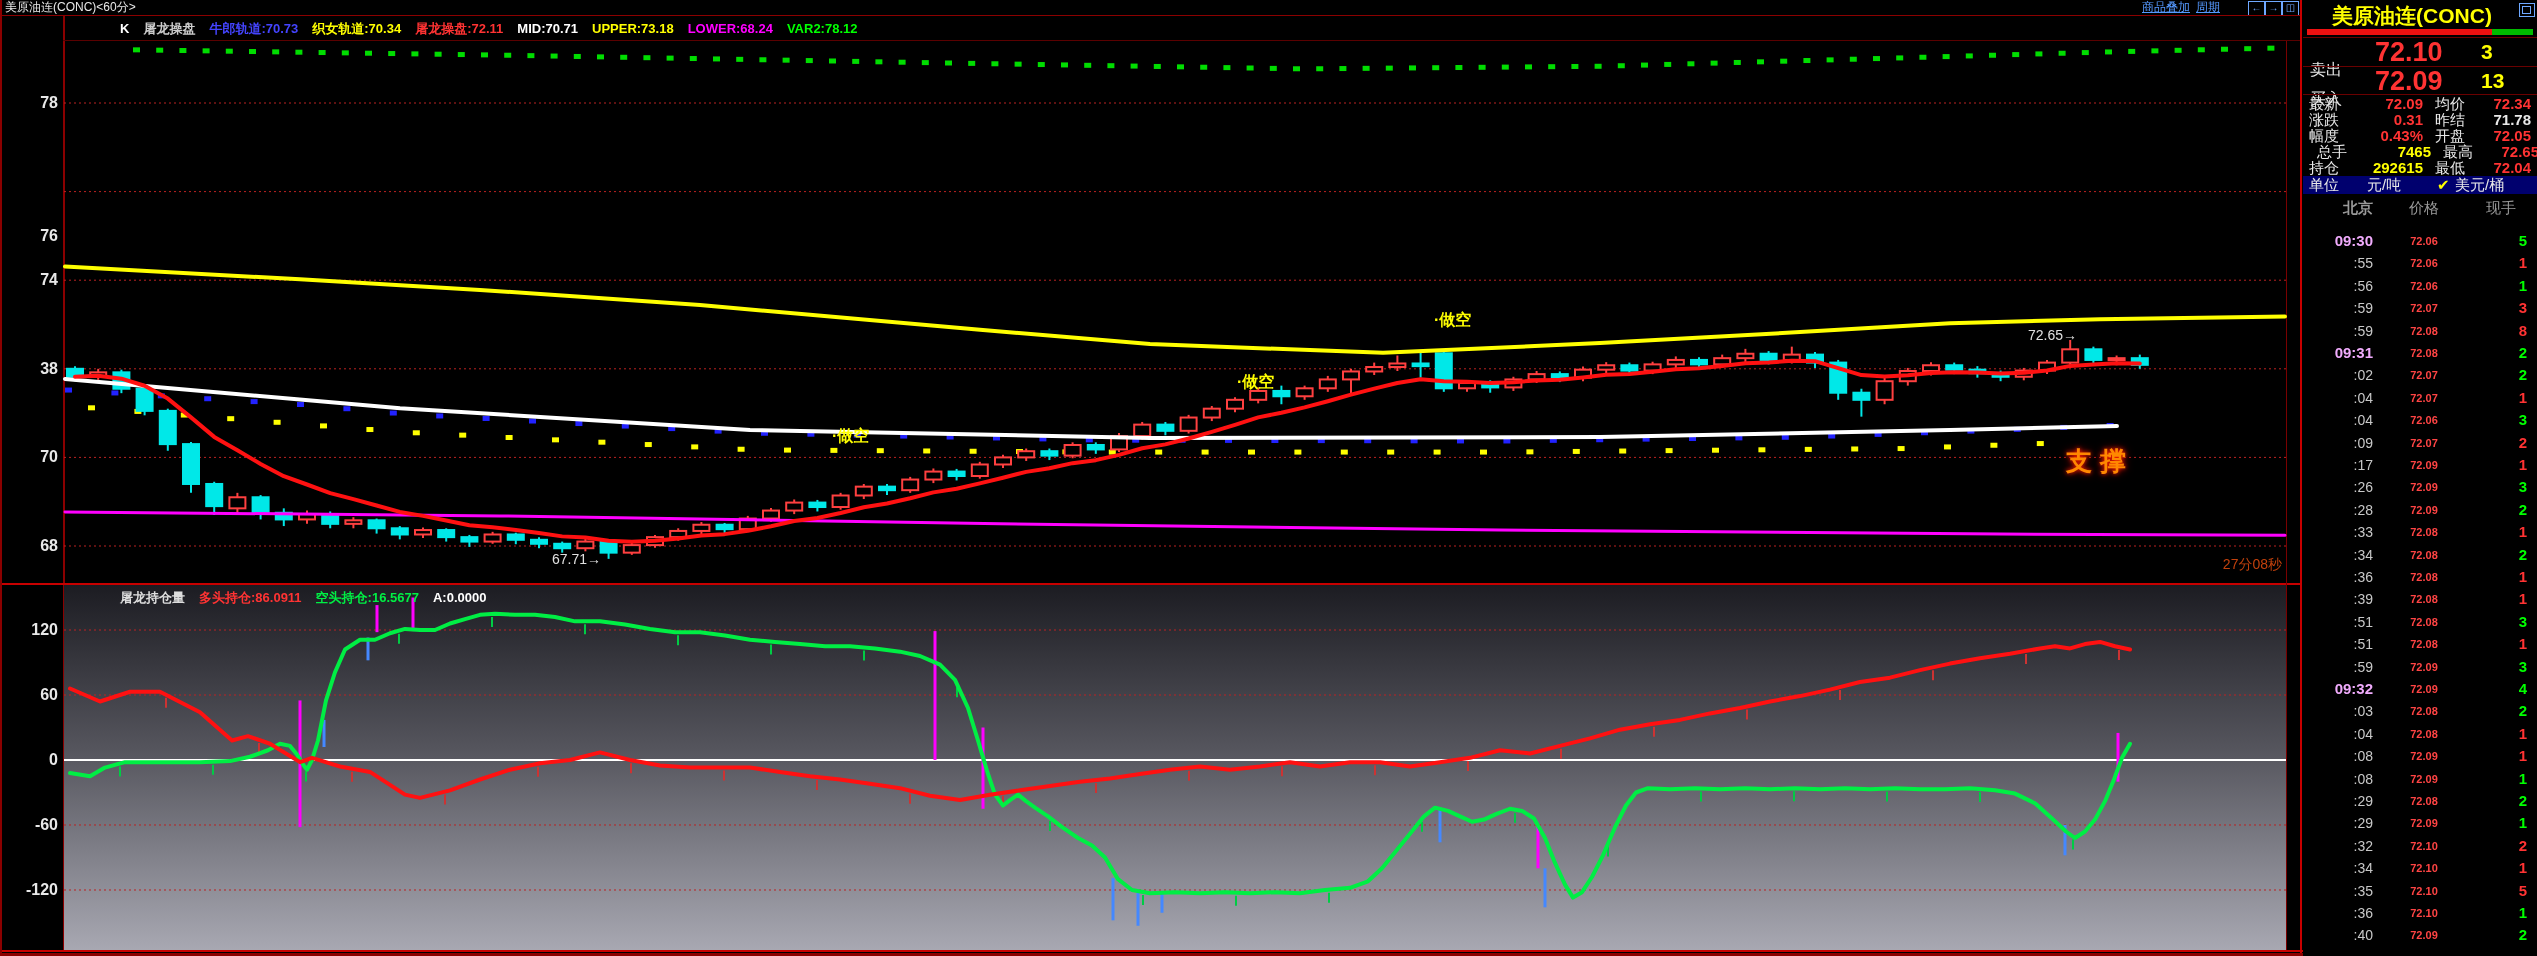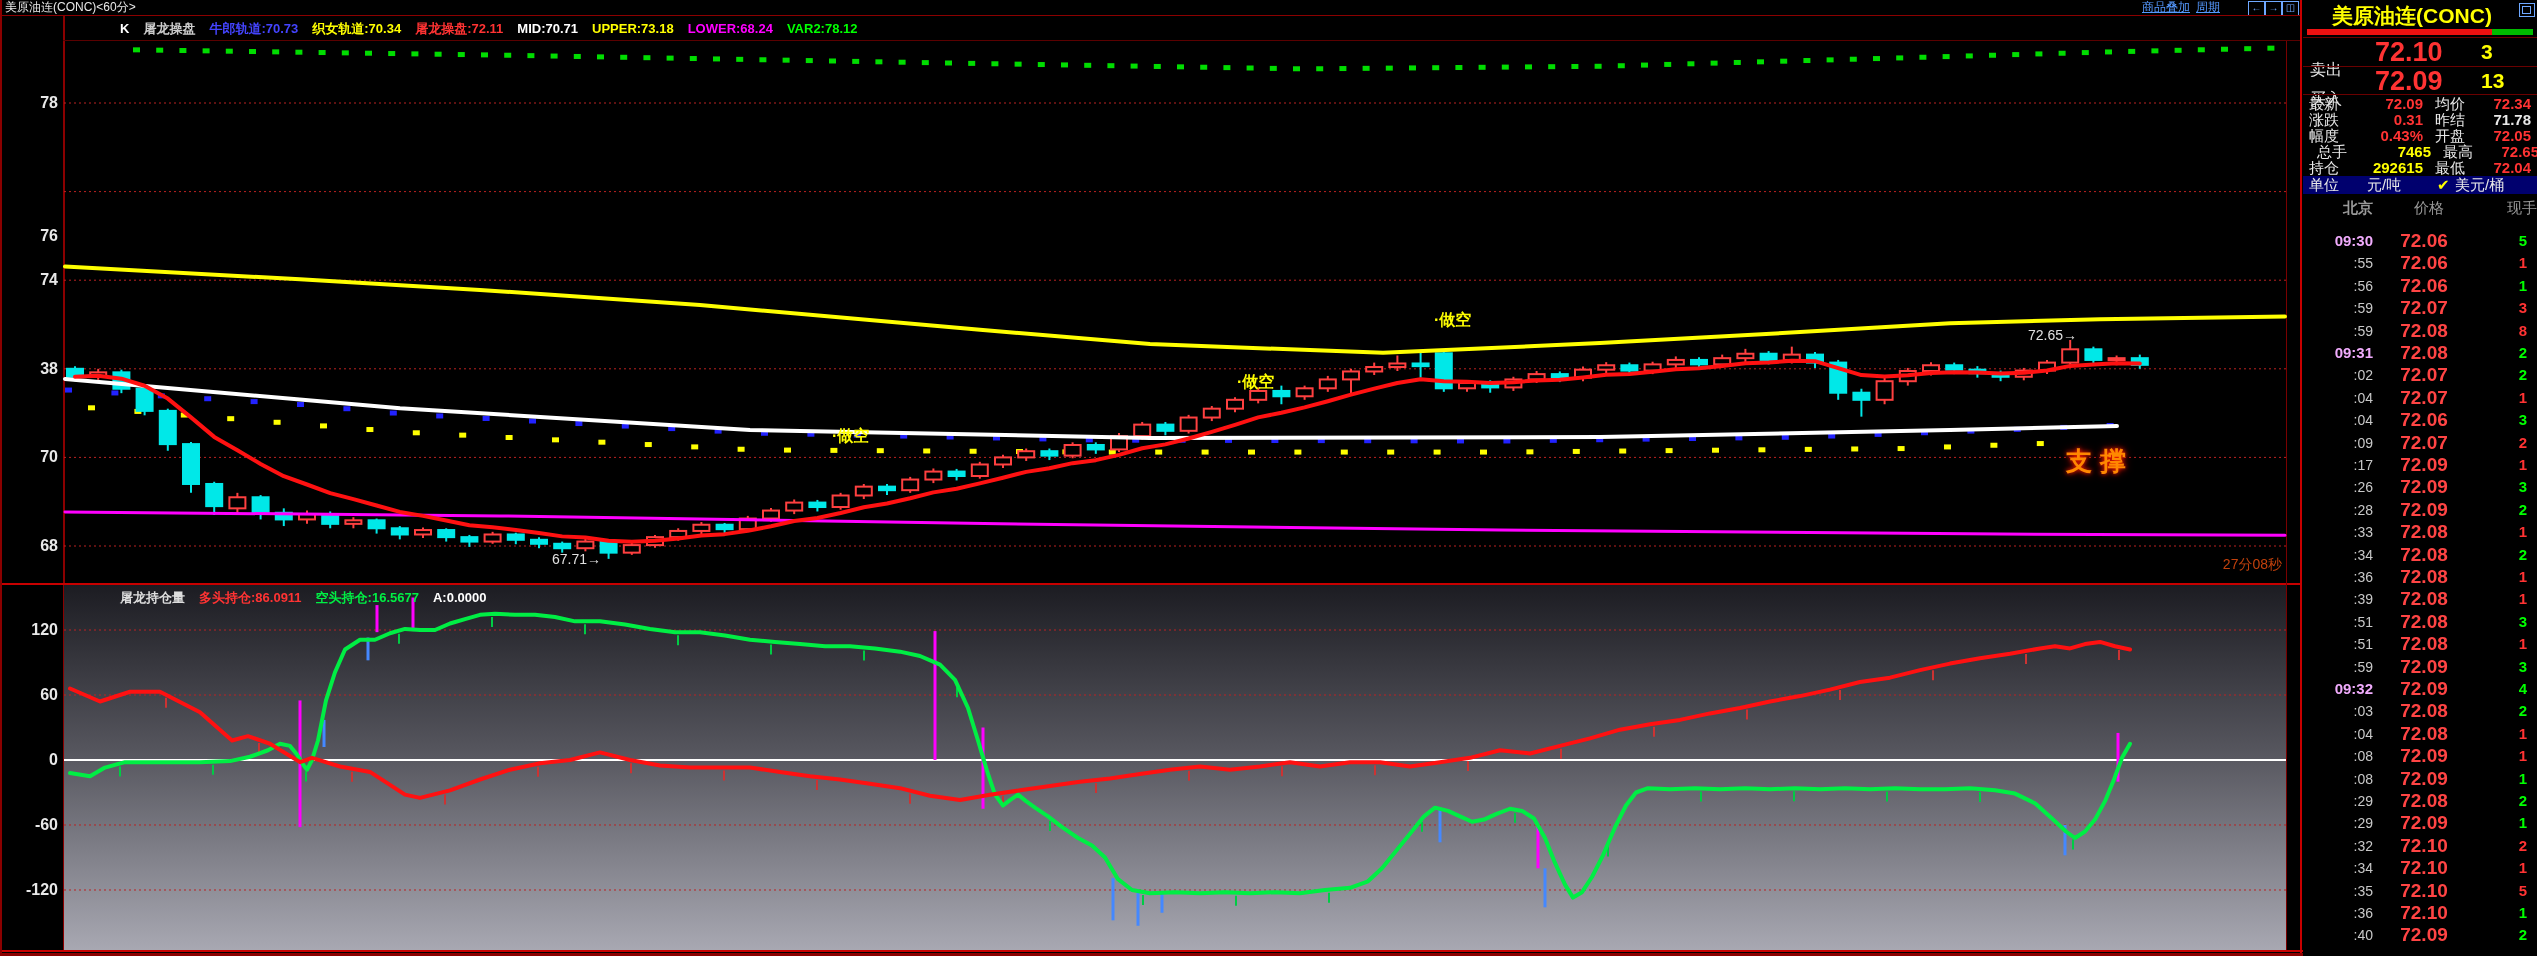--- a/index.html
+++ b/index.html
@@ -53,26 +53,26 @@
   .unit-row{left:0;top:176px;width:234px;height:18px;background:#00006e;display:flex;
             font-size:15px;line-height:18px;color:#e8e8e8;}
   .unit-row .ul{padding-left:6px;width:58px;}
   .unit-row .uc{width:70px;}
   .unit-row .uchk{color:#ffff00;width:18px;font-weight:bold;cursor:pointer;}
   .unit-row .uu{flex:1;cursor:pointer;}
   .list-head{left:0;top:198px;width:234px;height:20px;display:flex;color:#9a9a9a;
              font-size:15px;line-height:20px;}
   .list-head .h1{width:70px;text-align:right;font-weight:bold;}
   .list-head .h2{flex:1;text-align:center;}
-  .list-head .h3{width:52px;text-align:right;padding-right:0;}
+  .list-head .h3{width:52px;text-align:center;padding-right:10px;}
   #tick-list{left:0;top:230px;width:234px;}
   .tick-row{position:absolute;left:0;width:234px;height:22px;display:flex;line-height:22px;}
   .tick-row .tt{width:70px;text-align:right;font-size:14px;color:#c8c8c8;}
   .tick-row .tt.major{font-size:15px;color:#f0abfc;font-weight:bold;}
-  .tick-row .tp{flex:1;text-align:center;font-size:19px;font-weight:bold;color:#ff4444;}
+  .tick-row .tp{flex:1;text-align:center;font-size:11px;font-weight:bold;color:#ff4444;}
   .tick-row .tq{width:52px;text-align:right;padding-right:10px;font-size:15px;font-weight:bold;}
   .tq.g{color:#00ff00;}.tq.r{color:#ff3333;}
   svg{position:absolute;left:0;top:0;pointer-events:none;}
 </style>
 </head>
 <body>
 
 <div class="abs titlebar">
   <div class="abs title-text">美原油连(CONC)&lt;60分&gt;</div>
 </div>

